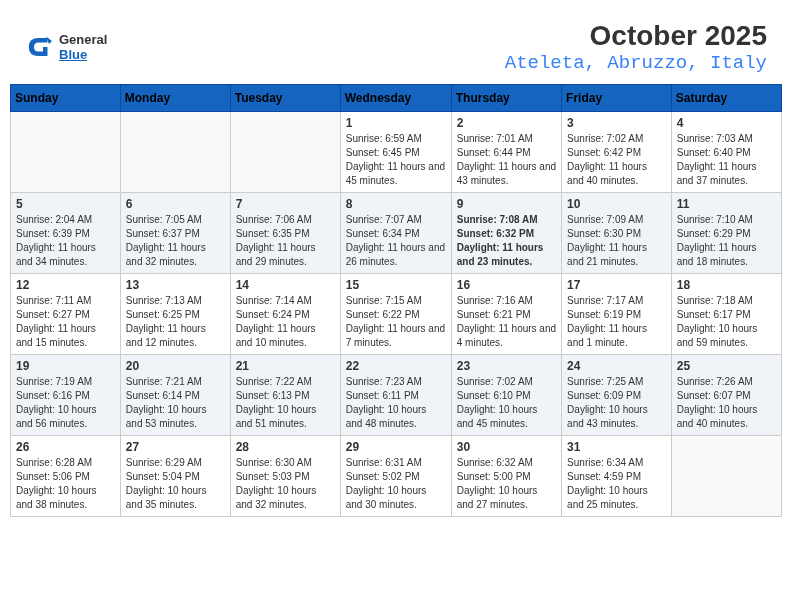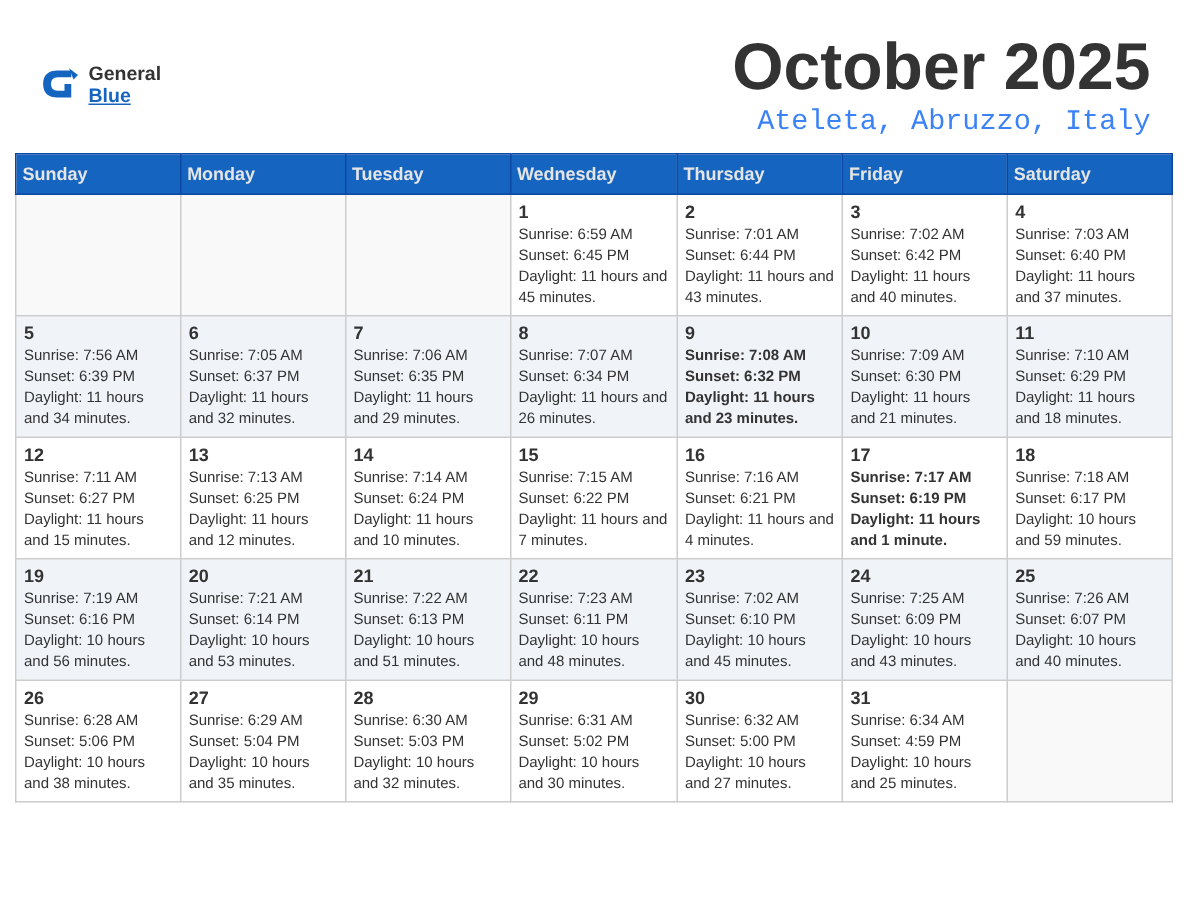--- a/index.html
+++ b/index.html
@@ -30,37 +30,37 @@
     .logo-general { color: #333; }
     .logo-blue { color: #1565c0; text-decoration: underline; }
     .logo-icon {
       width: 30px;
       height: 30px;
     }
     .title-block {
       text-align: right;
     }
     .month-title {
-      font-size: 44px;
+      font-size: 28px;
       font-weight: bold;
       color: #333;
     }
     .location {
       font-size: 19px;
       color: #3b82f6;
       font-family: Liberation Mono, monospace;
     }
     .calendar {
       width: 100%;
       border-collapse: collapse;
       margin-top: 5px;
     }
     .calendar th {
       background: #1565c0;
-      color: #e5e5e5;
+      color: #000000;
       padding: 6px 4px;
       font-size: 12px;
       font-weight: bold;
       border: 1px solid #0d47a1;
       text-align: left;
     }
     .calendar td {
       border: 1px solid #ccc;
       vertical-align: top;
       padding: 4px 5px;
@@ -146,21 +146,21 @@
         <td>
           <div class="day-number">4</div>
           <div class="day-info" style="white-space: pre-line;">Sunrise: 7:03 AM
 Sunset: 6:40 PM
 Daylight: 11 hours and 37 minutes.</div>
         </td>
       </tr>
       <tr class="row-shade">
         <td>
           <div class="day-number">5</div>
-          <div class="day-info" style="white-space: pre-line;">Sunrise: 7:56 AM
+          <div class="day-info" style="white-space: pre-line;">Sunrise: 2:04 AM
 Sunset: 6:39 PM
 Daylight: 11 hours and 34 minutes.</div>
         </td>
         <td>
           <div class="day-number">6</div>
           <div class="day-info" style="white-space: pre-line;">Sunrise: 7:05 AM
 Sunset: 6:37 PM
 Daylight: 11 hours and 32 minutes.</div>
         </td>
         <td>
@@ -220,21 +220,21 @@
 Daylight: 11 hours and 7 minutes.</div>
         </td>
         <td>
           <div class="day-number">16</div>
           <div class="day-info" style="white-space: pre-line;">Sunrise: 7:16 AM
 Sunset: 6:21 PM
 Daylight: 11 hours and 4 minutes.</div>
         </td>
         <td>
           <div class="day-number">17</div>
-          <div class="day-info" style="white-space: pre-line; font-weight: bold;">Sunrise: 7:17 AM
+          <div class="day-info" style="white-space: pre-line;">Sunrise: 7:17 AM
 Sunset: 6:19 PM
 Daylight: 11 hours and 1 minute.</div>
         </td>
         <td>
           <div class="day-number">18</div>
           <div class="day-info" style="white-space: pre-line;">Sunrise: 7:18 AM
 Sunset: 6:17 PM
 Daylight: 10 hours and 59 minutes.</div>
         </td>
       </tr>

